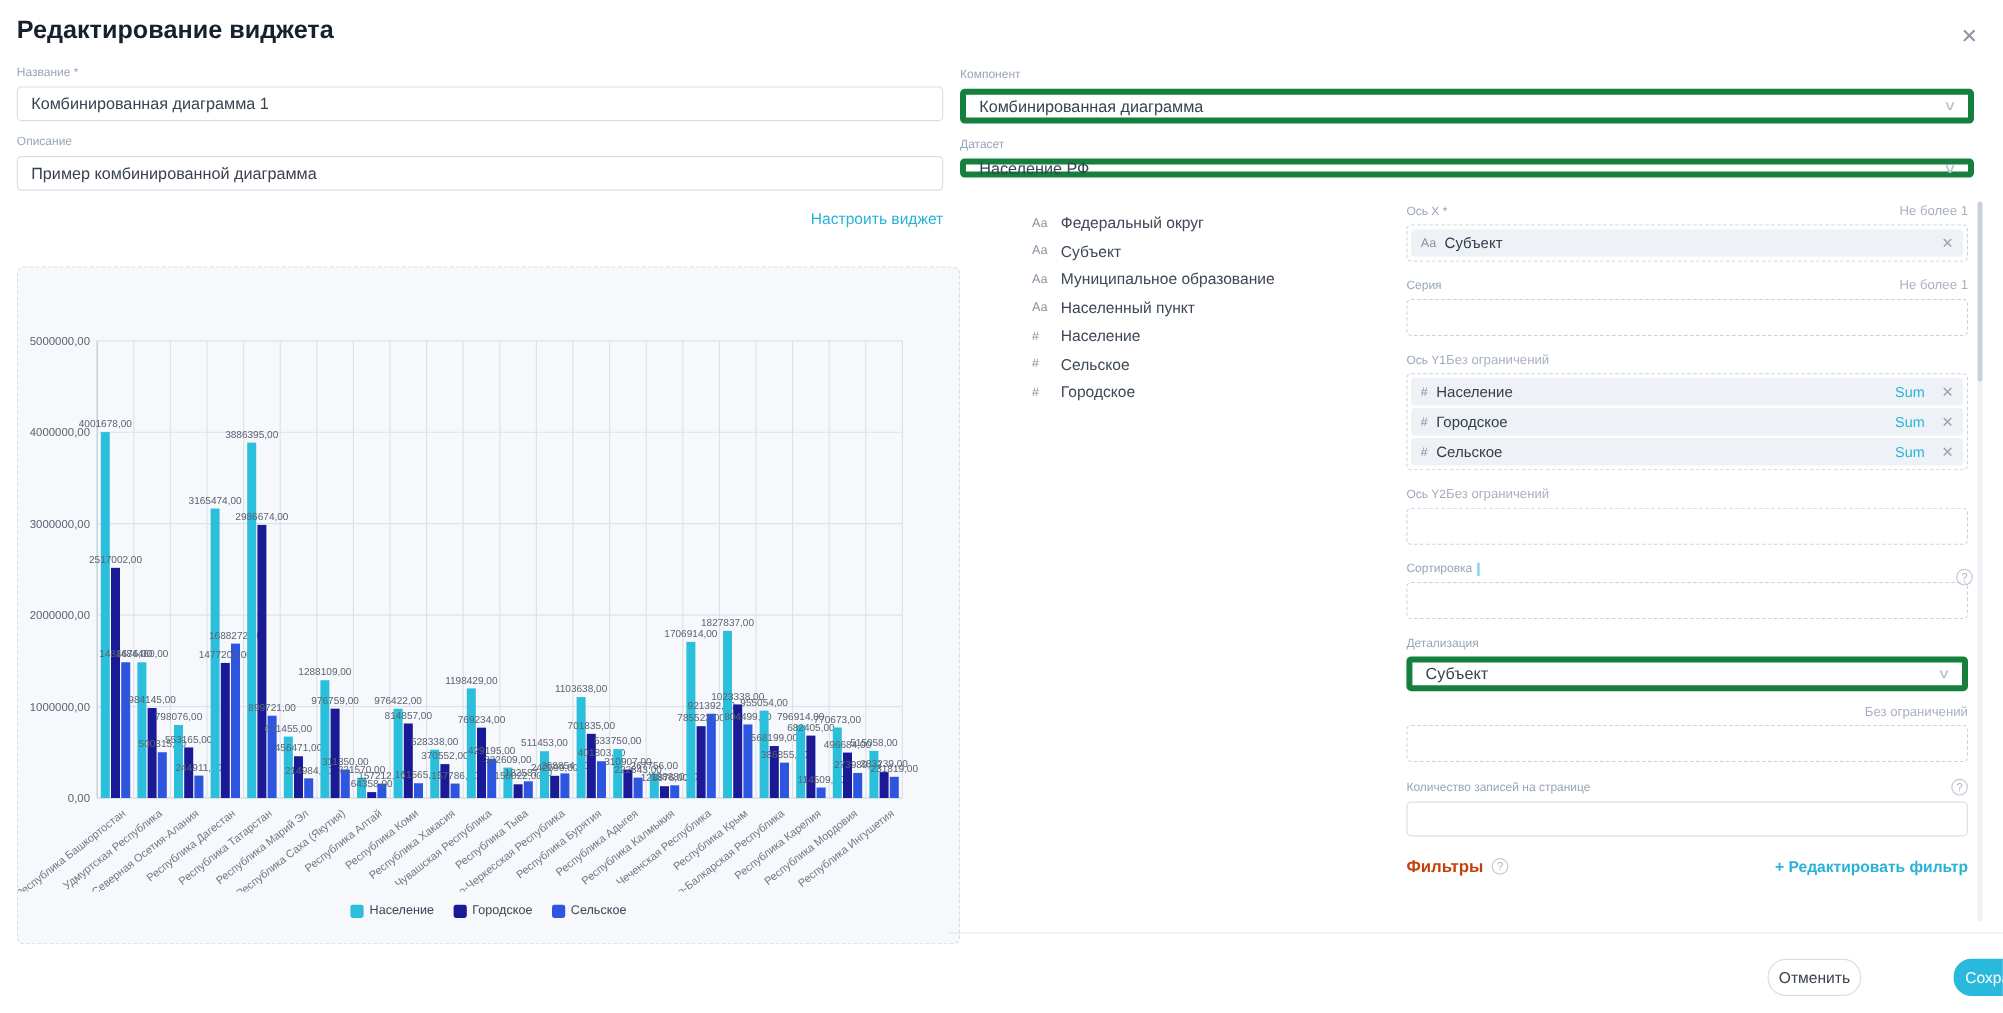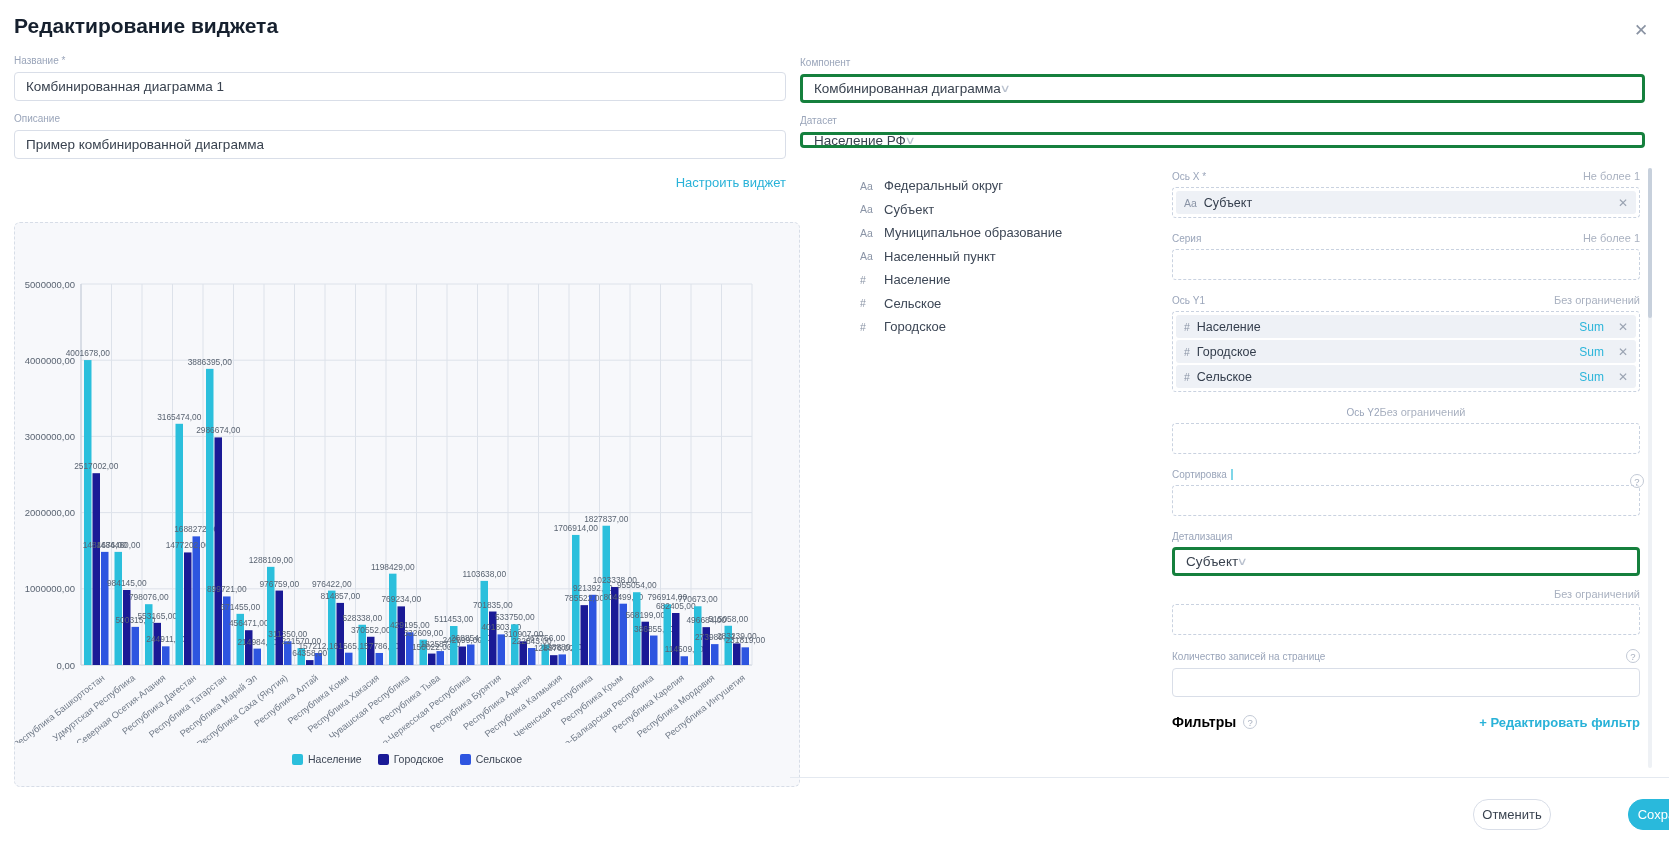--- a/index.html
+++ b/index.html
@@ -8,23 +8,23 @@
   .abs { position:absolute; }
   body { position:relative; }
 
   .modal-title { left:14px; top:14px; font-size:21px; font-weight:bold; color:#16202e; }
   .close-btn { left:1634px; top:20px; font-size:17px; color:#8a93a3; cursor:pointer; }
 
   .fld-label { font-size:10px; color:#9aa5ba; }
   .limit-label { font-size:11px; color:#a9b1c0; }
   .text-input { border:1px solid #d9dee8; border-radius:4px; background:#fff;
                 font-size:13.5px; color:#39424f; padding:0 11px; display:flex; align-items:center; }
-  .select-box { border:3px solid #15803d; border-radius:4px; background:#fff;
+  .select-box { border:5px solid #15803d; border-radius:4px; background:#fff;
                 font-size:13.5px; color:#39424f; padding:0 11px; display:flex; align-items:center;
-                }
+                justify-content:space-between; }
   .chevron { color:#b9c1ce; font-size:11px; transform:scaleX(1.4); }
   .dash-box { border:1px dashed #c9d2e0; border-radius:4px; background:#fff; padding:3px; }
   .chip { background:#eef1f6; border-radius:3px; height:23px; display:flex; align-items:center;
           padding:0 8px; font-size:12.5px; color:#333d4c; margin-bottom:2px; }
   .chip .pfx { color:#8a94a6; font-size:10.5px; margin-right:7px; }
   .chip .grow { flex:1; }
   .chip .agg { color:#2bb5da; font-size:12px; margin-right:14px; }
   .chip .x { color:#9aa3b2; font-size:12px; cursor:pointer; }
 
   .field-item { font-size:13px; color:#3d4756; height:23.5px; display:flex; align-items:center; }
@@ -37,21 +37,21 @@
 
   .legend { position:absolute; left:0; top:530px; width:100%; display:flex; justify-content:center;
             gap:16px; }
   .legend-item { display:flex; align-items:center; gap:5px; font-size:10.5px; color:#3c4554; }
   .legend-swatch { width:11px; height:11px; border-radius:2px; }
 
   .help-circ { width:14px; height:14px; border:1px solid #c3cad6; border-radius:50%;
                color:#a8b0bf; font-size:9.5px; display:inline-flex; align-items:center;
                justify-content:center; }
 
-  .filters-title { font-size:14px; font-weight:bold; color:#000000; }
+  .filters-title { font-size:14px; font-weight:bold; color:#c2410c; }
 
   .btn { border-radius:15px; font-size:13px; display:flex; align-items:center; justify-content:center;
          cursor:pointer; }
   .btn-cancel { border:1px solid #d9dee8; background:#fff; color:#39424f; }
   .btn-save { background:#29b9dc; color:#fff; border:1px solid #29b9dc; }
 
   .divider { left:790px; top:777px; width:879px; height:1px; background:#e4e9f0; }
 
   .scroll-track { left:1648px; top:168px; width:4px; height:600px; background:#eef1f5; border-radius:2px; }
   .scroll-thumb { left:1648px; top:168px; width:4px; height:150px; background:#c7d0dc; border-radius:2px; }
@@ -336,21 +336,21 @@
       <span class="x">✕</span>
     </div>
   </div>
 
   <div style="display:flex;justify-content:space-between;align-items:flex-end;margin-top:14px">
     <span class="fld-label">Серия</span>
     <span class="limit-label">Не более 1</span>
   </div>
   <div class="dash-box" style="margin-top:5px;height:31px"></div>
 
-  <div style="display:flex;justify-content:space-between;align-items:flex-end;margin-top:14px">
+  <div style="display:flex;justify-content:flex-start;align-items:flex-end;margin-top:14px">
     <span class="fld-label">Ось Y1</span>
     <span class="limit-label">Без ограничений</span>
   </div>
   <div class="dash-box" style="margin-top:5px" id="y1-chips">
       <div class="chip">
         <span class="pfx">#</span>
         <span class="grow">Население</span>
         <span class="agg">Sum</span>
         <span class="x">✕</span>
       </div>
@@ -361,21 +361,21 @@
         <span class="x">✕</span>
       </div>
       <div class="chip" style="margin-bottom: 0px;">
         <span class="pfx">#</span>
         <span class="grow">Сельское</span>
         <span class="agg">Sum</span>
         <span class="x">✕</span>
       </div>
     </div>
 
-  <div style="display:flex;justify-content:center;align-items:flex-end;margin-top:14px">
+  <div style="display:flex;justify-content:flex-start;align-items:flex-end;margin-top:14px">
     <span class="fld-label">Ось Y2</span>
     <span class="limit-label">Без ограничений</span>
   </div>
   <div class="dash-box" style="margin-top:5px;height:31px"></div>
 
   <div style="display:flex;align-items:center;margin-top:15px">
     <span class="fld-label">Сортировка</span>
     <span class="sort-tick"></span>
   </div>
   <div class="dash-box" style="margin-top:5px;height:31px"></div>

